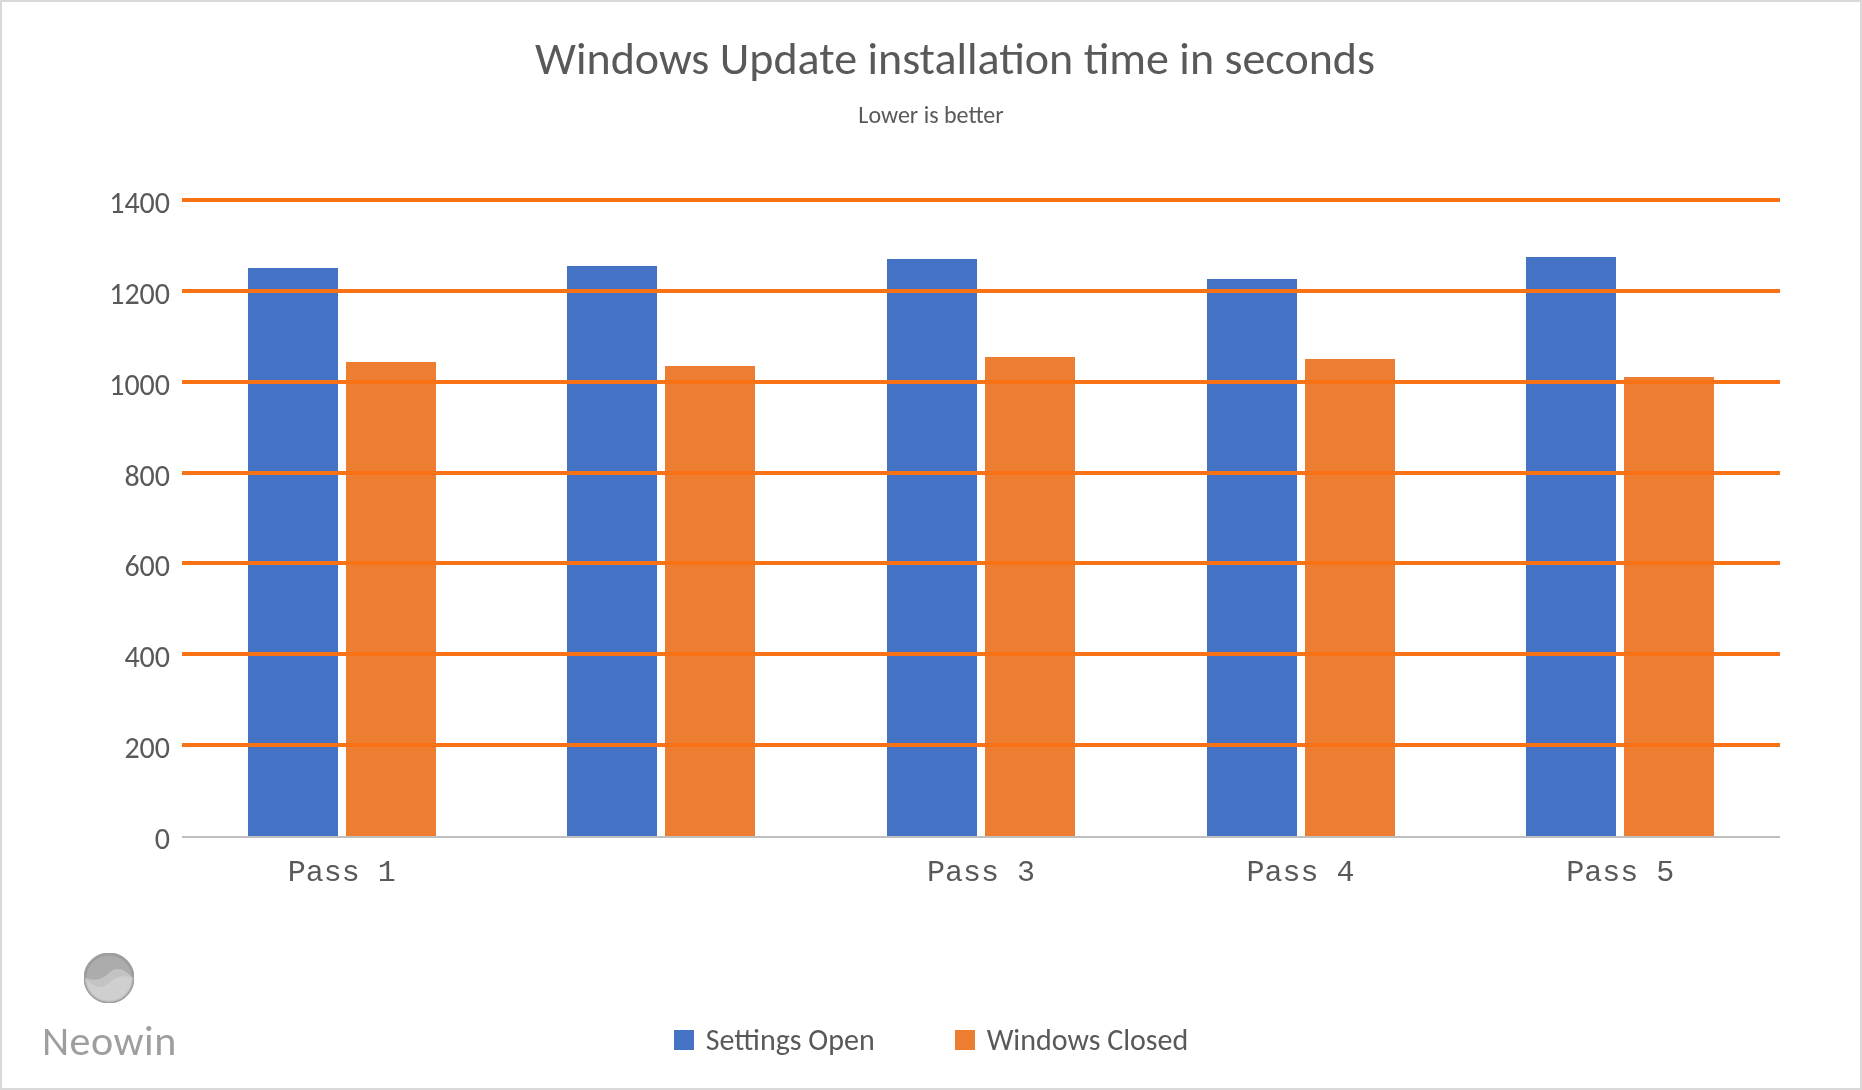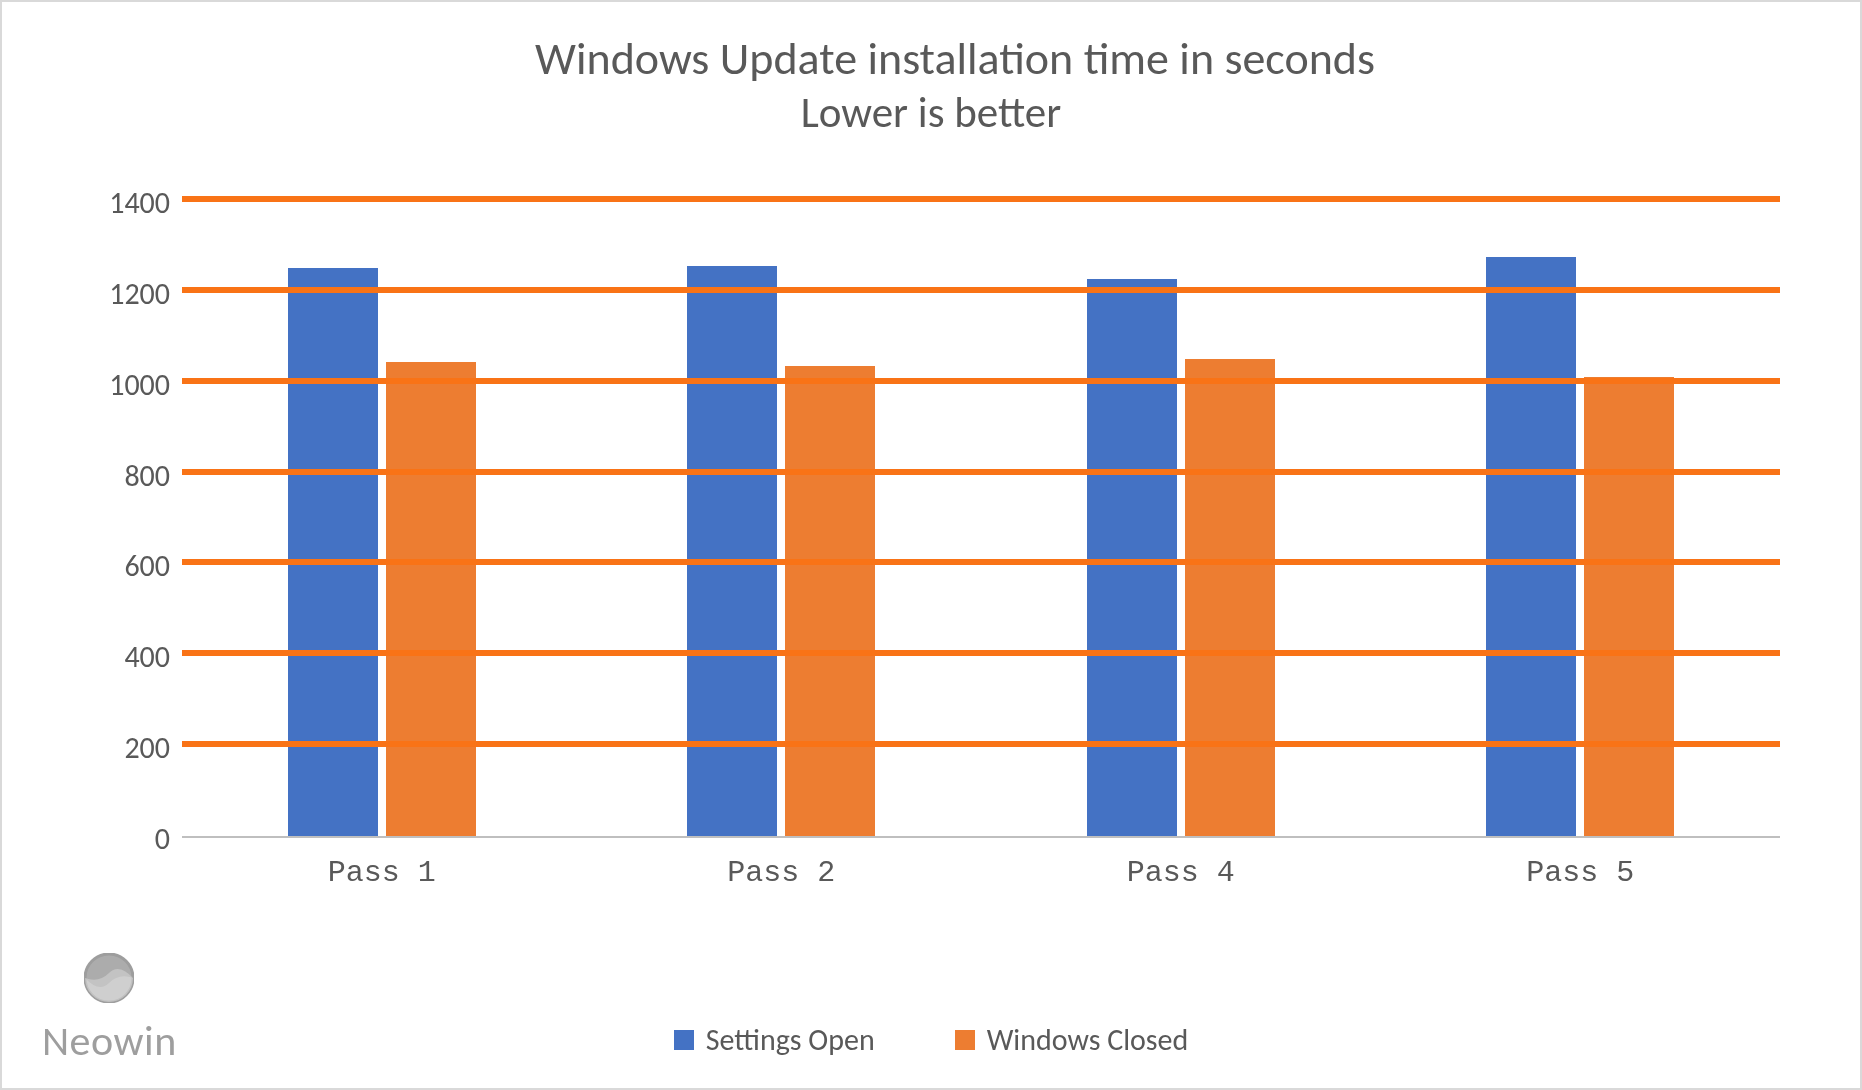--- a/index.html
+++ b/index.html
@@ -22,23 +22,23 @@
   .title {
     text-align: center;
     font-size: 46px;
     color: #595959;
     margin-top: 28px;
     font-weight: 400;
     padding-left: 48px;
   }
   .subtitle {
     text-align: center;
-    font-size: 43px;
-    color: #595959;
-    margin-top: 0;
+    font-size: 24px;
+    color: #595959;
+    margin-top: 14px;
     font-weight: 400;
   }
   .plot-wrap {
     position: absolute;
     left: 60px;
     right: 60px;
     top: 180px;
     bottom: 190px; 
   }
   .plot-area {
@@ -46,21 +46,21 @@
     left: 120px; 
     right: 20px;
     top: 20px;
     bottom: 60px; 
   }
   .grid-line {
     position: absolute;
     left: 0;
     right: 0;
     height: 0;
-    border-top: 6px solid #f97316;
+    border-top: 4px solid #f97316;
   }
   .grid-line.baseline {
     border-top: 2px solid #bfbfbf;
   }
   .y-label {
     position: absolute;
     right: calc(100% + 12px);
     transform: translateY(-50%);
     font-size: 30px;
     color: #595959;
@@ -146,21 +146,25 @@
 
       <div class="bars" id="bars">
           <div class="group">
             <div class="bar blue" title="Settings Open: 1255" style="height: 89.6429%;"></div>
             <div class="bar orange" title="Settings Closed: 1048" style="height: 74.8571%;"></div>
             <div class="cat-label">Pass 1</div>
           </div>
           <div class="group">
             <div class="bar blue" title="Settings Open: 1260" style="height: 90%;"></div>
             <div class="bar orange" title="Settings Closed: 1038" style="height: 74.1429%;"></div>
-            <div class="cat-label">Pass 2</div>
+          </div>
+          <div class="group">
+            <div class="bar blue" title="Settings Open: 1275" style="height: 91.0714%;"></div>
+            <div class="bar orange" title="Settings Closed: 1058" style="height: 75.5714%;"></div>
+            <div class="cat-label">Pass 3</div>
           </div>
           <div class="group">
             <div class="bar blue" title="Settings Open: 1230" style="height: 87.8571%;"></div>
             <div class="bar orange" title="Settings Closed: 1054" style="height: 75.2857%;"></div>
             <div class="cat-label">Pass 4</div>
           </div>
           <div class="group">
             <div class="bar blue" title="Settings Open: 1280" style="height: 91.4286%;"></div>
             <div class="bar orange" title="Settings Closed: 1015" style="height: 72.5%;"></div>
             <div class="cat-label">Pass 5</div>

